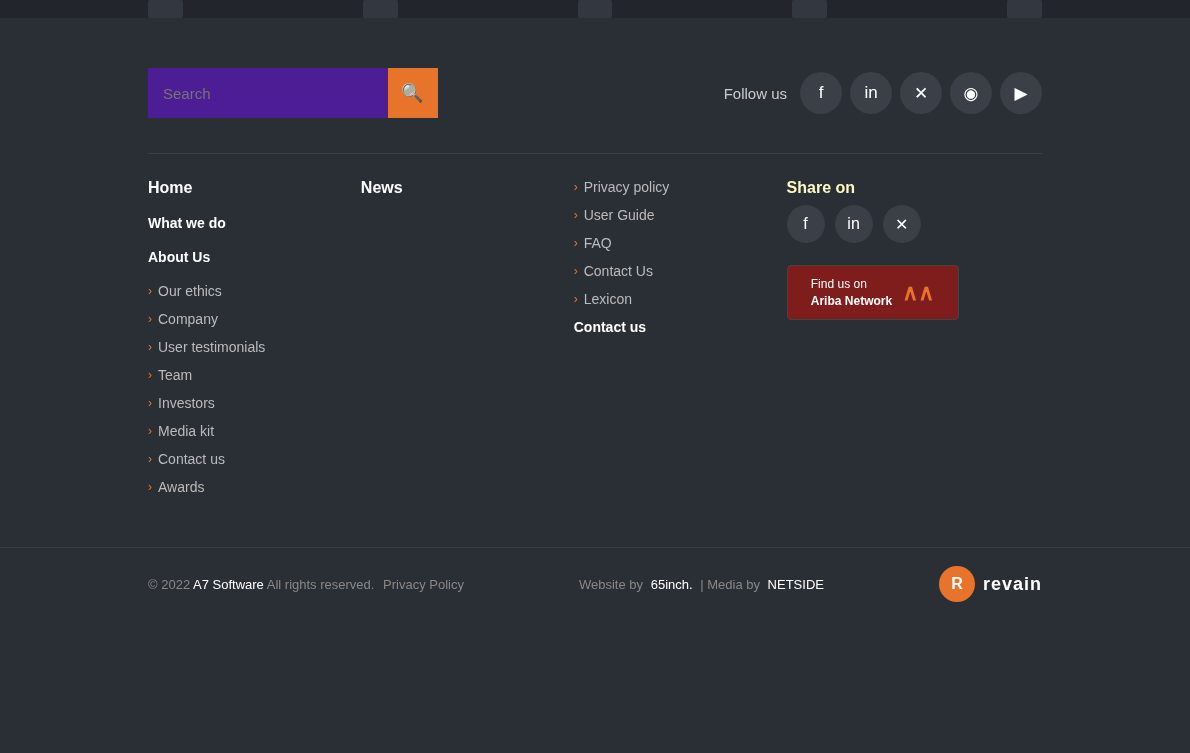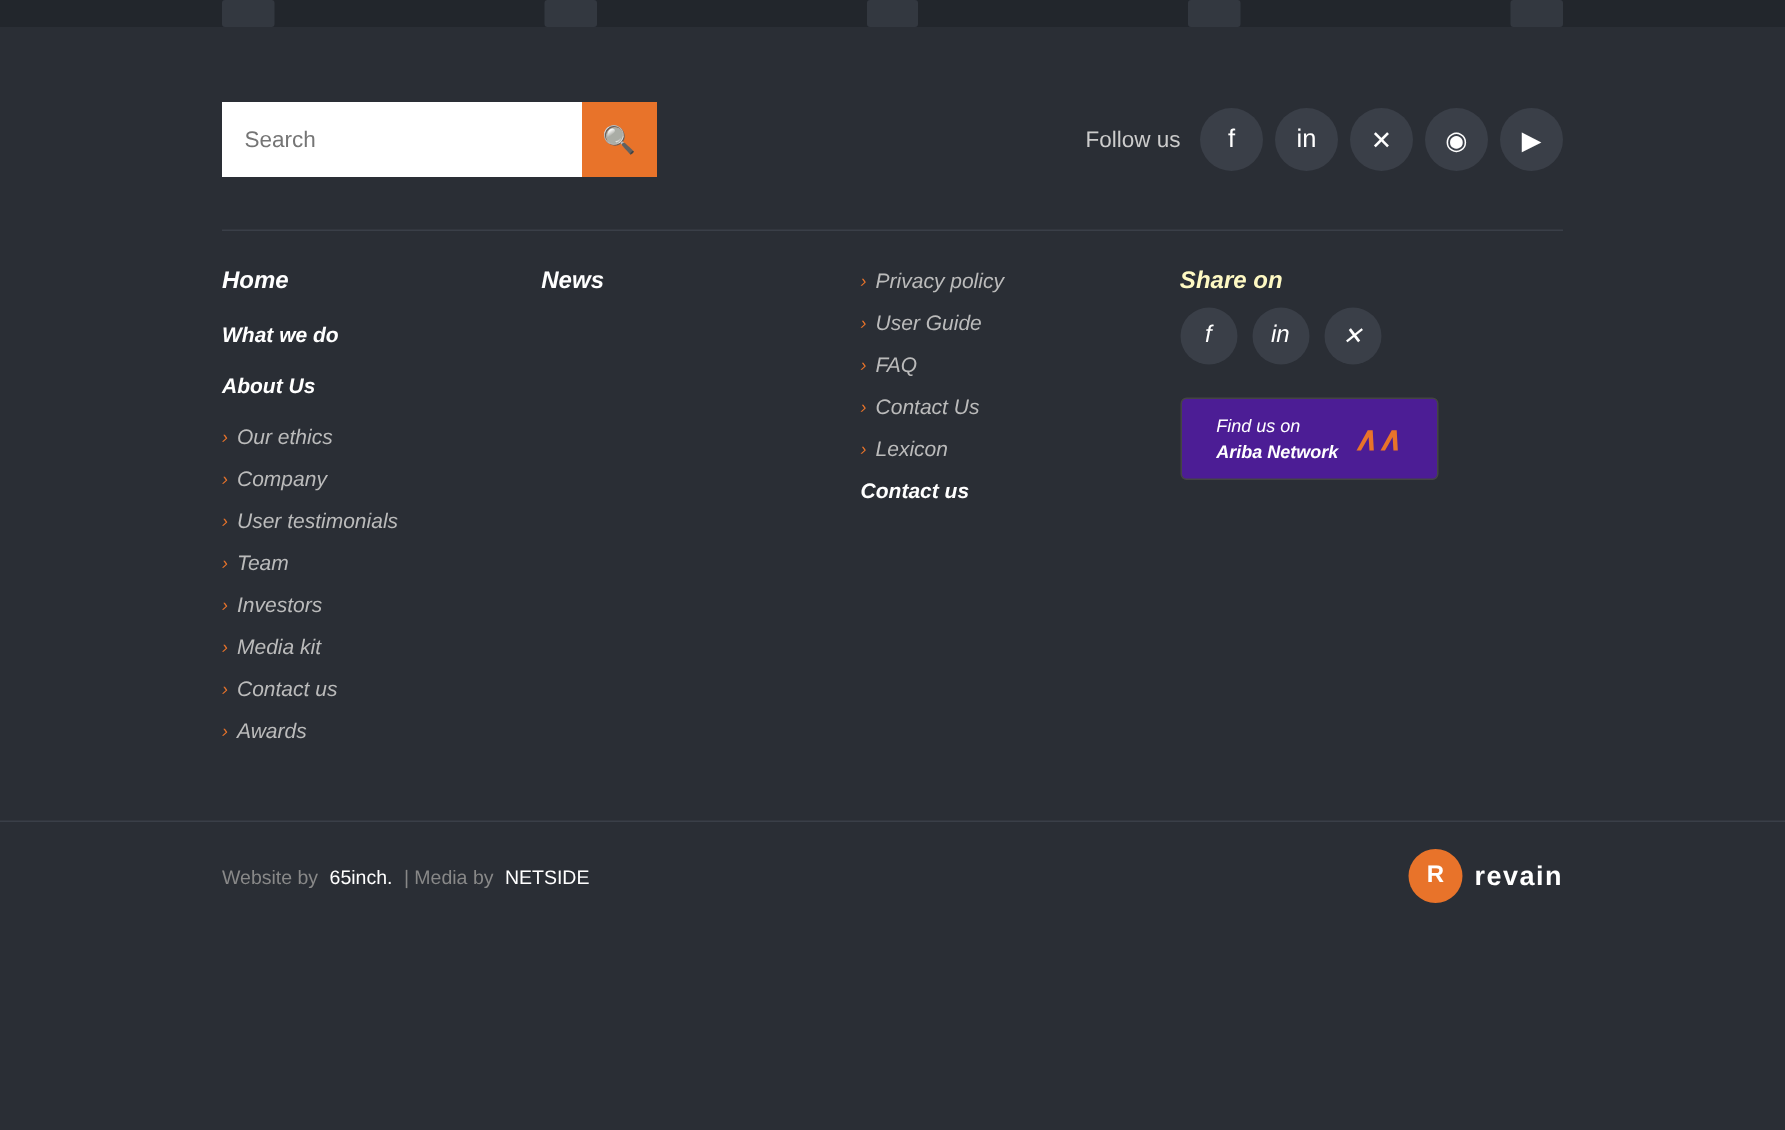--- a/index.html
+++ b/index.html
@@ -40,21 +40,21 @@
       justify-content: space-between;
       padding: 20px 0 30px 0;
     }
     .search-container {
       display: flex;
       width: 290px;
       height: 50px;
     }
     .search-input {
       flex: 1;
-      background: #ffffff;
+      background: #4c1d95;
       border: none;
       color: #888;
       font-size: 15px;
       padding: 0 15px;
       outline: none;
       border-radius: 0;
     }
     .search-button {
       width: 50px;
       height: 50px;
@@ -96,21 +96,20 @@
       border: none;
       border-top: 1px solid #3a3f48;
       margin: 5px 0 25px 0;
     }
 
     
     .columns {
       display: flex;
       gap: 0;
       padding-bottom: 40px;
-      font-style: italic;
     }
     .col {
       flex: 1;
     }
     .col-heading {
       color: #fff;
       font-size: 16px;
       font-weight: bold;
       margin-bottom: 18px;
     }
@@ -161,21 +160,21 @@
       border-radius: 50%;
       display: flex;
       align-items: center;
       justify-content: center;
       cursor: pointer;
       font-size: 16px;
       color: #fff;
     }
 
     .ariba-banner {
-      background: #4c1d95;
+      background: #7f1d1d;
       border: 1px solid #444;
       border-radius: 4px;
       width: 172px;
       height: 55px;
       display: flex;
       align-items: center;
       justify-content: center;
       cursor: pointer;
       gap: 10px;
       padding: 0 12px;
@@ -348,20 +347,26 @@
         </div>
         <div class="ariba-logo">∧∧</div>
       </div>
     </div>
 
   </div>
 </div>
 
 <div class="footer-bottom">
   <div>
+    <span>© 2022</span>
+    <span class="brand">A7 Software</span>
+    <span>All rights reserved.</span>
+    <a style="margin-left:5px;">Privacy Policy</a>
+  </div>
+  <div>
     <span>Website by</span>
     <span class="brand" style="margin-left:4px;text-align:center;">65inch.</span>
     <span style="margin: 0 4px;">| Media by</span>
     <span class="brand">NETSIDE</span>
   </div>
   <div class="revain-logo">
     <div class="revain-icon">R</div>
     <span class="revain-text">revain</span>
   </div>
 </div>

